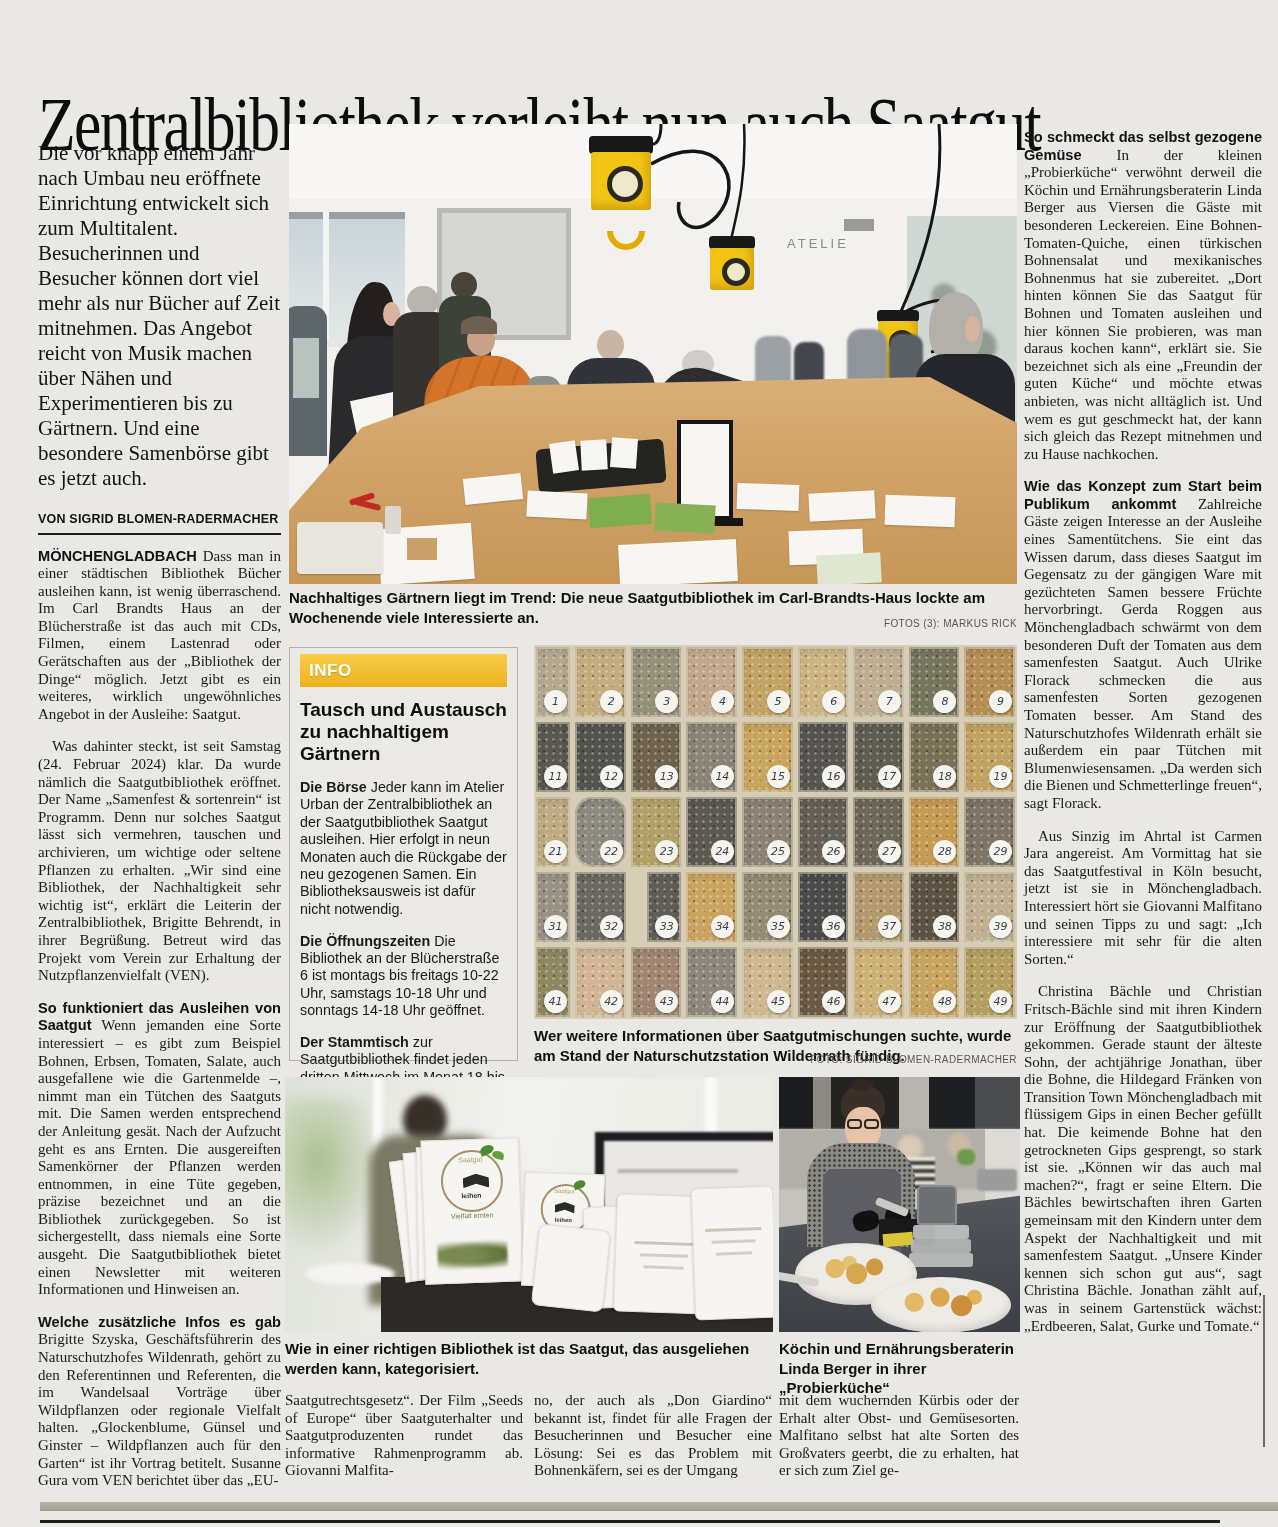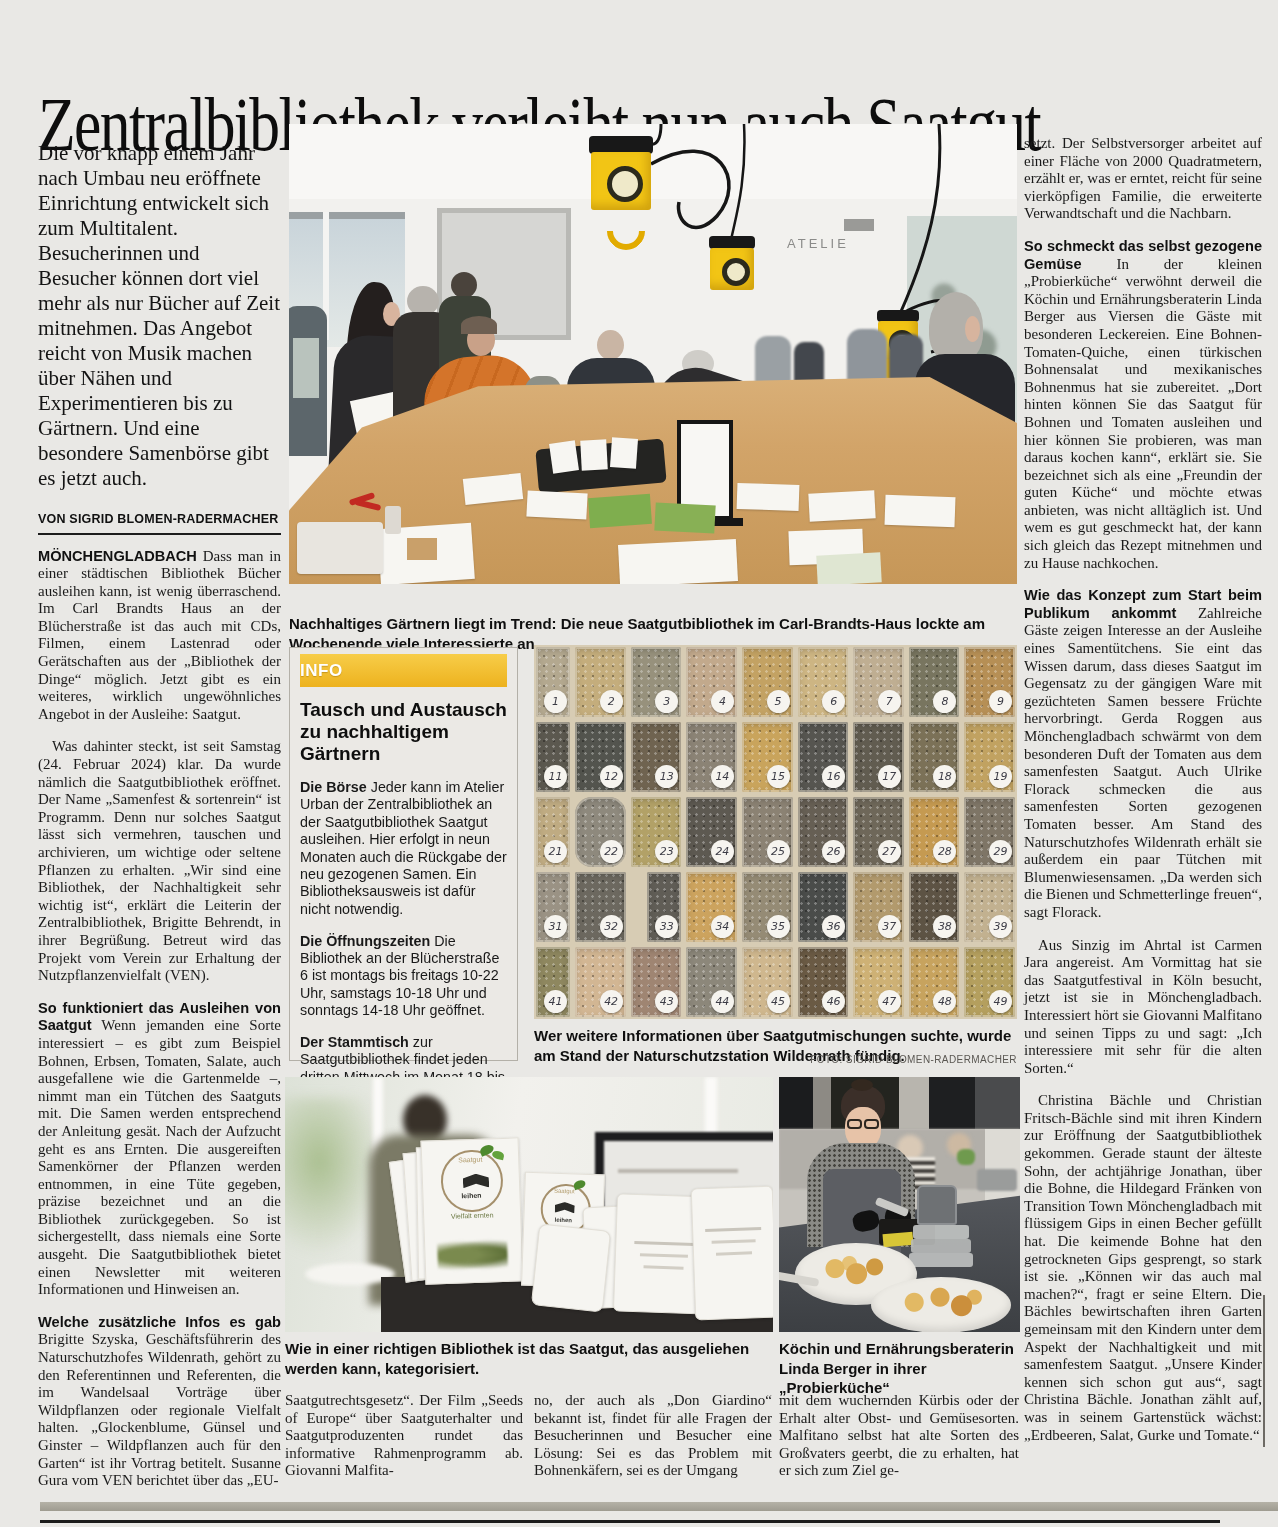--- a/index.html
+++ b/index.html
@@ -26,21 +26,21 @@
 
   
   .caption{position:absolute;font:bold 15px/19.5px "Liberation Sans",sans-serif;color:#0f0f0f;text-align:left;}
   .credit{position:absolute;right:0;bottom:2px;font:10px/12px "Liberation Sans",sans-serif;
     font-weight:normal;color:#5a5752;letter-spacing:.4px;}
 
   
   .infobox{position:absolute;left:289px;top:647px;width:229px;height:414px;background:#ebe9e5;
     border:1px solid #b3b0a8;box-sizing:border-box;padding:6px 10px 0 10px;}
   .info-band{height:33px;background:linear-gradient(180deg,#f7cd49,#edb21e);display:flex;align-items:center;
-    box-sizing:border-box;}
+    padding-left:9px;box-sizing:border-box;}
   .info-label{font:bold 17px "Liberation Sans",sans-serif;color:#fff;letter-spacing:.5px;text-shadow:0 1px 1px rgba(120,80,0,.35);}
   .info-title{margin-top:12px;font:bold 19px/22px "Liberation Sans",sans-serif;color:#0e0e0e;}
   .info-text{margin-top:14px;font:14.3px/17.4px "Liberation Sans",sans-serif;color:#191919;}
   .info-text .ilead{font-weight:bold;}
 
   
   .photo{position:absolute;overflow:hidden;background:#f2f1ee;}
   .blob{position:absolute;}
 
   
@@ -85,21 +85,20 @@
   <div class="col" style="left:38px;top:120px;width:243px;">
     <p class="intro">Die vor knapp einem Jahr nach Umbau neu eröffnete Einrichtung entwickelt sich zum Multitalent. Besucherinnen und Besucher können dort viel mehr als nur Bücher auf Zeit mitnehmen. Das Angebot reicht von Musik machen über Nähen und Experimentieren bis zu Gärtnern. Und eine besondere Samenbörse gibt es jetzt auch.</p>
     <p class="byline">VON SIGRID BLOMEN-RADERMACHER</p>
     <p class="bt body-start"><span class="lead">MÖNCHENGLADBACH</span> <span>Dass man in einer städtischen Bibliothek Bücher ausleihen kann, ist wenig überraschend. Im Carl Brandts Haus an der Blücherstraße ist das auch mit CDs, Filmen, einem Lastenrad oder Gerätschaften aus der „Bibliothek der Dinge“ möglich. Jetzt gibt es ein weiteres, wirklich ungewöhnliches Angebot in der Ausleihe: Saatgut.</span></p>
     <p class="bt cont">Was dahinter steckt, ist seit Samstag (24. Februar 2024) klar. Da wurde nämlich die Saatgutbibliothek eröffnet. Der Name „Samenfest &amp; sortenrein“ ist Programm. Denn nur solches Saatgut lässt sich vermehren, tauschen und archivieren, um wichtige oder seltene Pflanzen zu erhalten. „Wir sind eine Bibliothek, der Nachhaltigkeit sehr wichtig ist“, erklärt die Leiterin der Zentralbibliothek, Brigitte Behrendt, in ihrer Begrüßung. Betreut wird das Projekt vom Verein zur Erhaltung der Nutzpflanzenvielfalt (VEN).</p>
     <p class="bt subhead-gap"><span class="lead">So funktioniert das Ausleihen von Saatgut</span> <span>Wenn jemanden eine Sorte interessiert – es gibt zum Beispiel Bohnen, Erbsen, Tomaten, Salate, auch ausgefallene wie die Gartenmelde –, nimmt man ein Tütchen des Saatguts mit. Die Samen werden entsprechend der Anleitung gesät. Nach der Aufzucht geht es ans Ernten. Die ausgereiften Samenkörner der Pflanzen werden entnommen, in eine Tüte gegeben, präzise bezeichnet und an die Bibliothek zurückgegeben. So ist sichergestellt, dass niemals eine Sorte ausgeht. Die Saatgutbibliothek bietet einen Newsletter mit weiteren Informationen und Hinweisen an.</span></p>
     <p class="bt subhead-gap"><span class="lead">Welche zusätzliche Infos es gab</span> <span>Brigitte Szyska, Geschäftsführerin des Naturschutzhofes Wildenrath, gehört zu den Referentinnen und Referenten, die im Wandelsaal Vorträge über Wildpflanzen oder regionale Vielfalt halten. „Glockenblume, Günsel und Ginster – Wildpflanzen auch für den Garten“ ist ihr Vortrag betitelt. Susanne Gura vom VEN berichtet über das „EU-</span></p>
   </div>
 
   <div class="col" style="left:1024px;top:120px;width:238px;">
-    <p class="bt">setzt. Der Selbstversorger arbeitet auf einer Fläche von 2000 Quadratmetern, erzählt er, was er erntet, reicht für seine vierköpfigen Familie, die erweiterte Verwandtschaft und die Nachbarn.</p>
     <p class="bt subhead-gap"><span class="lead">So schmeckt das selbst gezogene Gemüse</span> <span>In der kleinen „Probierküche“ verwöhnt derweil die Köchin und Ernährungsberaterin Linda Berger aus Viersen die Gäste mit besonderen Leckereien. Eine Bohnen-Tomaten-Quiche, einen türkischen Bohnensalat und mexikanisches Bohnenmus hat sie zubereitet. „Dort hinten können Sie das Saatgut für Bohnen und Tomaten ausleihen und hier können Sie probieren, was man daraus kochen kann“, erklärt sie. Sie bezeichnet sich als eine „Freundin der guten Küche“ und möchte etwas anbieten, was nicht alltäglich ist. Und wem es gut geschmeckt hat, der kann sich gleich das Rezept mitnehmen und zu Hause nachkochen.</span></p>
     <p class="bt subhead-gap"><span class="lead">Wie das Konzept zum Start beim Publikum ankommt</span> <span>Zahlreiche Gäste zeigen Interesse an der Ausleihe eines Samentütchens. Sie eint das Wissen darum, dass dieses Saatgut im Gegensatz zu der gängigen Ware mit gezüchteten Samen bessere Früchte hervorbringt. Gerda Roggen aus Mönchengladbach schwärmt von dem besonderen Duft der Tomaten aus dem samenfesten Saatgut. Auch Ulrike Florack schmecken die aus samenfesten Sorten gezogenen Tomaten besser. Am Stand des Naturschutzhofes Wildenrath erhält sie außerdem ein paar Tütchen mit Blumenwiesensamen. „Da werden sich die Bienen und Schmetterlinge freuen“, sagt Florack.</span></p>
     <p class="bt cont">Aus Sinzig im Ahrtal ist Carmen Jara angereist. Am Vormittag hat sie das Saatgutfestival in Köln besucht, jetzt ist sie in Mönchengladbach. Interessiert hört sie Giovanni Malfitano und seinen Tipps zu und sagt: „Ich interessiere mit sehr für die alten Sorten.“</p>
     <p class="bt cont">Christina Bächle und Christian Fritsch-Bächle sind mit ihren Kindern zur Eröffnung der Saatgutbibliothek gekommen. Gerade staunt der älteste Sohn, der achtjährige Jonathan, über die Bohne, die Hildegard Fränken von Transition Town Mönchengladbach mit flüssigem Gips in einen Becher gefüllt hat. Die keimende Bohne hat den getrockneten Gips gesprengt, so stark ist sie. „Können wir das auch mal machen?“, fragt er seine Eltern. Die Bächles bewirtschaften ihren Garten gemeinsam mit den Kindern unter dem Aspekt der Nachhaltigkeit und mit samenfestem Saatgut. „Unsere Kinder kennen sich schon gut aus“, sagt Christina Bächle. Jonathan zählt auf, was in seinem Gartenstück wächst: „Erdbeeren, Salat, Gurke und Tomate.“</p>
   </div>
 
   <div class="photo" style="left:289px;top:124px;width:728px;height:460px;">
     <div class="blob" style="left:0;top:0;width:728px;height:75px;background:#f8f7f5;"></div>
     <div class="blob" style="left:0;top:88px;width:116px;height:128px;background:linear-gradient(180deg,#c9d4da,#e4e9e7);border-top:7px solid #9aa0a2;"></div>
     <div class="blob" style="left:34px;top:88px;width:6px;height:128px;background:#f4f4f2;"></div>
@@ -191,21 +190,21 @@
     <div class="blob" style="left:528px;top:430px;width:64px;height:30px;background:#dfe6d2;transform:rotate(-3deg);"></div>
     <div class="paper" style="left:330px;top:418px;width:118px;height:42px;transform:rotate(-3deg);"></div>
     <div class="paper" style="left:90px;top:402px;width:94px;height:56px;transform:rotate(-4deg);"></div>
     <div class="blob" style="left:118px;top:414px;width:30px;height:22px;background:#c9a06a;"></div>
     <div class="blob" style="left:8px;top:398px;width:86px;height:52px;background:#e8e5df;border-radius:4px;box-shadow:0 1px 2px rgba(0,0,0,.2);"></div>
     <div class="blob" style="left:96px;top:382px;width:16px;height:28px;background:#ddd9d2;border-radius:3px;"></div>
     <div class="blob" style="left:60px;top:372px;width:26px;height:6px;background:#c22a22;transform:rotate(-18deg);border-radius:3px;"></div>
     <div class="blob" style="left:66px;top:378px;width:26px;height:6px;background:#c22a22;transform:rotate(14deg);border-radius:3px;"></div>
   </div>
 
-  <div class="caption" style="left:289px;top:614px;width:728px;height:44px;">
+  <div class="caption" style="left:289px;top:588px;width:728px;height:44px;">
     <span>Nachhaltiges Gärtnern liegt im Trend: Die neue Saatgutbibliothek im Carl-Brandts-Haus lockte am Wochenende viele Interessierte an.</span>
     <span class="credit">FOTOS (3): MARKUS RICK</span>
   </div>
 
   <div class="infobox">
     <div class="info-band">
       <span class="info-label">INFO</span>
     </div>
     <div class="info-title">Tausch und Austausch zu nachhaltigem Gärtnern</div>
     <p class="info-text"><span class="ilead">Die Börse</span> <span>Jeder kann im Atelier Urban der Zentralbibliothek an der Saatgutbibliothek Saatgut ausleihen. Hier erfolgt in neun Monaten auch die Rückgabe der neu gezogenen Samen. Ein Bibliotheksausweis ist dafür nicht notwendig.</span></p>

